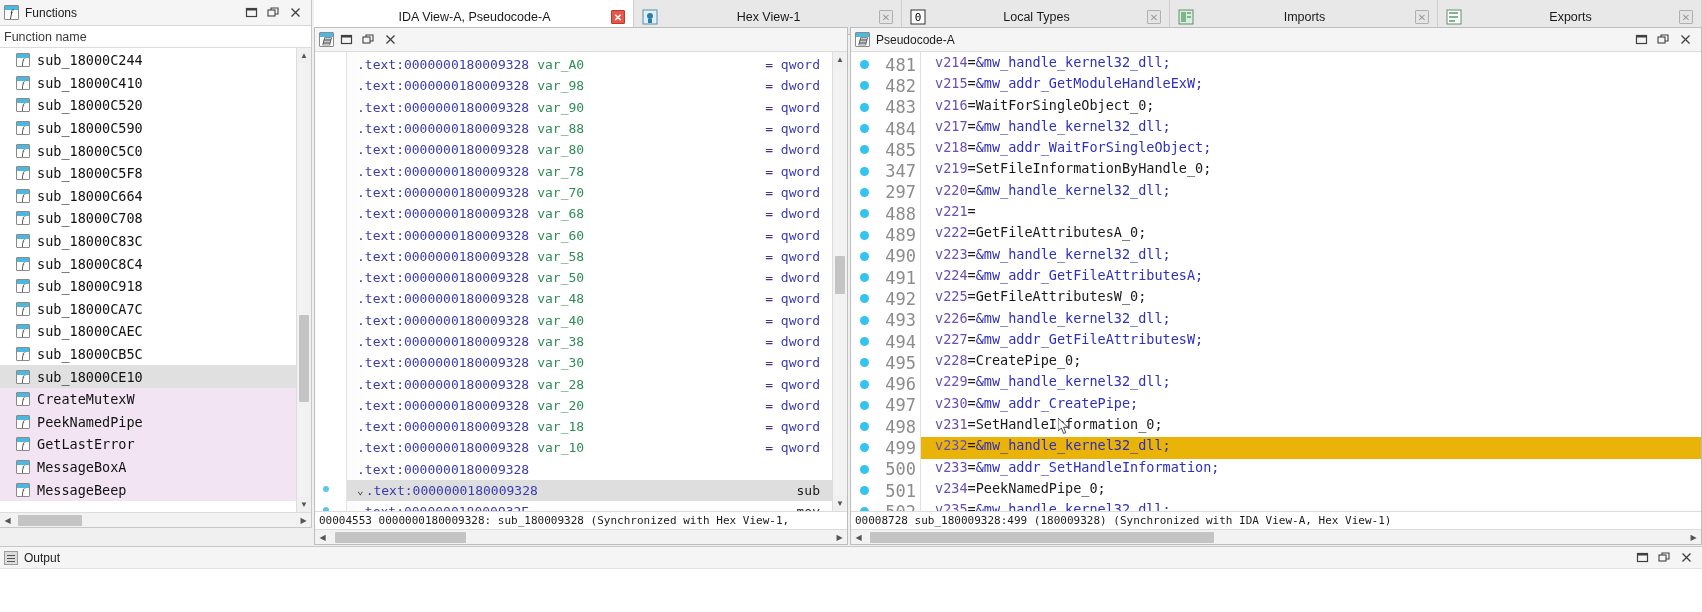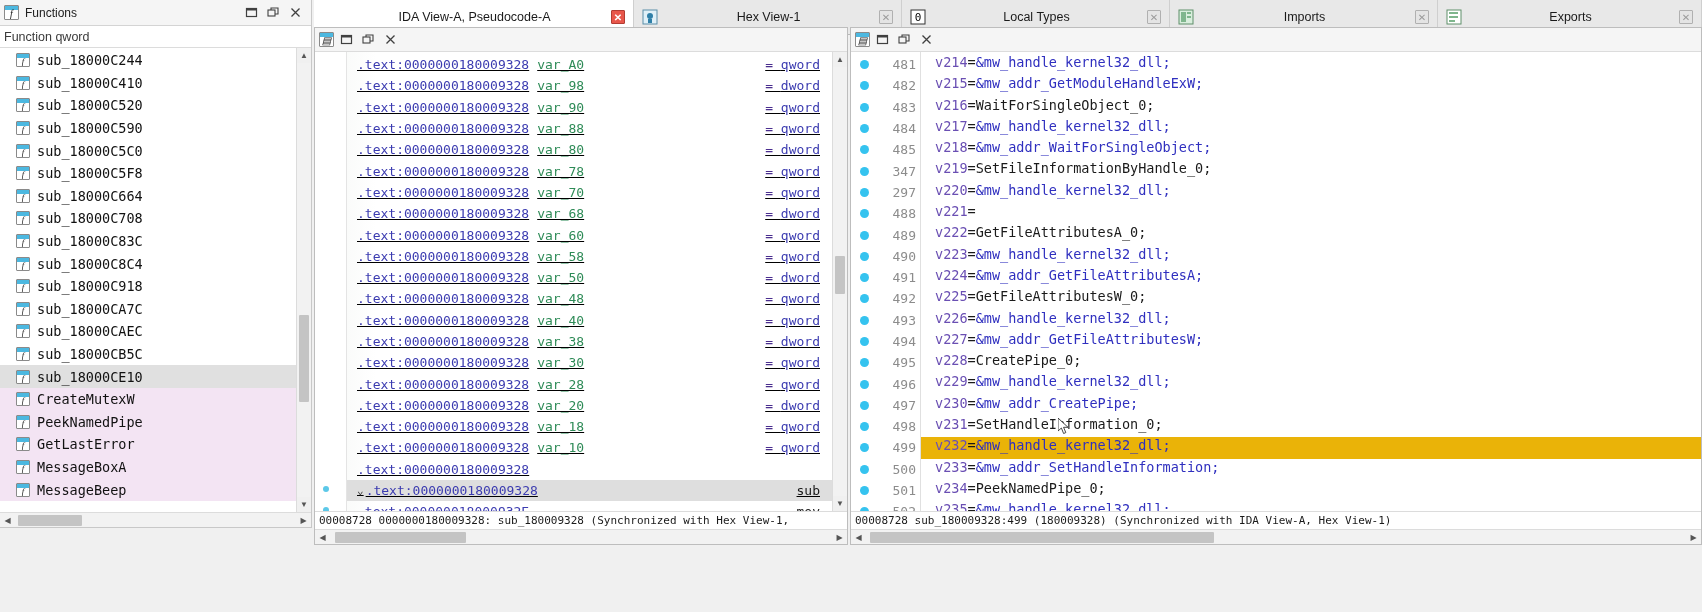--- a/index.html
+++ b/index.html
@@ -122,21 +122,20 @@
   }
   .panel-title { font-size: 12px; color: #1d1d1d; flex: 1; }
 
   .disasm-body { flex: 1; display: flex; overflow: hidden; background: #ffffff; }
   .gutter { width: 22px; background: #ffffff; flex: none; position: relative; }
   .arrowcol { width: 10px; background: #ffffff; flex: none; border-right: 1px solid #e4e4e4; }
   .disasm-lines {
     flex: 1; overflow: hidden; padding-top: 2px;
     font-family: "DejaVu Sans Mono", monospace; font-size: 13px;
     background: linear-gradient(to right, #fafbfa 0%, #ffffff 6%, #ffffff 100%);
-    text-decoration: underline;
   }
   .dline {
     height: 21.3px; display: flex; align-items: center; white-space: nowrap;
     padding-left: 10px;
   }
   .dline.sel { background: #dedede; }
   .seg { color: #3b3bb0; }
   .varname { color: #2e8b57; margin-left: 8px; }
   .eqcol { margin-left: auto; padding-right: 12px; color: #4a2e8f; }
   .kw { color: #3b3bb0; }
@@ -160,21 +159,21 @@
     background: #ffffff; border: 1px solid #bdbdbd;
     display: flex; flex-direction: column;
   }
   .pseudo-body { flex: 1; display: flex; overflow: hidden; }
   .pc-dots { width: 26px; flex: none; background: #ffffff; padding-top: 2px; }
   .pc-dotrow { height: 21.3px; display: flex; align-items: center; justify-content: center; }
   .pc-dot { width: 9px; height: 9px; border-radius: 50%; background: #35c3ef; }
   .pc-nums {
     width: 44px; flex: none; background: #ffffff; padding-top: 2px;
     border-right: 1px solid #e0e0e0;
-    font-family: "DejaVu Sans Mono", monospace; font-size: 13px; color: #8c8c8c;
+    font-family: "DejaVu Sans Mono", monospace; font-size: 17px; color: #8c8c8c;
   }
   .pc-numrow { height: 21.3px; display: flex; align-items: center; justify-content: flex-end; padding-right: 4px; }
   .pc-code {
     flex: 1; overflow: hidden; padding-top: 2px;
     font-family: "DejaVu Sans Mono", monospace; font-size: 13.5px;
   }
   .pc-line { height: 21.3px; display: flex; align-items: flex-start; padding-left: 14px; white-space: nowrap; }
   .pc-line.hl { background: #eab308; }
   .v-var { color: #6a4fb3; }
   .op { color: #1a1a1a; }
@@ -231,21 +230,21 @@
         </span>
         <span class="win-btn">
           <svg width="13" height="13" viewBox="0 0 13 13">
               <path d="M2.5 2.5 L10.5 10.5 M10.5 2.5 L2.5 10.5" stroke="#404040" stroke-width="1.3"></path>
             </svg>
         </span>
       </span>
     </div>
 
     <div class="fn-colhead">
-      <span>Function qword</span>
+      <span>Function name</span>
     </div>
 
     <div class="fn-listwrap">
       <div class="fn-list" id="fn-list">
           <div class="fn-row">
             <span class="ida-icon">
               <span>f</span>
             </span>
             <span>sub_18000C244</span>
           </div>
@@ -596,37 +595,38 @@
       <div class="vscroll">
         <div class="arrow">▲</div>
         <div class="track">
           <div class="thumb" style="top:44%;height:9%"></div>
         </div>
         <div class="arrow">▼</div>
       </div>
     </div>
 
     <div class="panel-status">
-      <span>00008728 0000000180009328: sub_180009328 (Synchronized with Hex View-1,</span>
+      <span>00004553 0000000180009328: sub_180009328 (Synchronized with Hex View-1,</span>
     </div>
 
     <div class="hscroll">
       <div class="arrow">◀</div>
       <div class="track">
         <div class="thumb" style="left:1%;width:26%"></div>
       </div>
       <div class="arrow">▶</div>
     </div>
   </div>
 
   <div class="pseudo">
     <div class="panel-titlebar">
       <span class="ida-icon">
           <span>▤</span>
         </span>
+      <span class="panel-title">Pseudocode-A</span>
       <span class="win-btns">
         <span class="win-btn">
           <svg width="13" height="13" viewBox="0 0 13 13">
               <rect x="1.5" y="2.5" width="10" height="8" fill="none" stroke="#404040" stroke-width="1.2"></rect>
               <rect x="1.5" y="2.5" width="10" height="2" fill="#404040"></rect>
             </svg>
         </span>
         <span class="win-btn">
           <svg width="13" height="13" viewBox="0 0 13 13">
               <rect x="1" y="4" width="7" height="6" fill="none" stroke="#404040" stroke-width="1.1"></rect>
@@ -853,20 +853,45 @@
 
     <div class="hscroll">
       <div class="arrow">◀</div>
       <div class="track">
         <div class="thumb" style="left:0.5%;width:42%"></div>
       </div>
       <div class="arrow">▶</div>
     </div>
   </div>
 
+  <div class="output-bar">
+    <div class="output-title">
+      <span class="out-icon"></span>
+      <span class="lbl">Output</span>
+      <span class="win-btns">
+        <span class="win-btn">
+          <svg width="13" height="13" viewBox="0 0 13 13">
+              <rect x="1.5" y="2.5" width="10" height="8" fill="none" stroke="#404040" stroke-width="1.2"></rect>
+              <rect x="1.5" y="2.5" width="10" height="2" fill="#404040"></rect>
+            </svg>
+        </span>
+        <span class="win-btn">
+          <svg width="13" height="13" viewBox="0 0 13 13">
+              <rect x="1" y="4" width="7" height="6" fill="none" stroke="#404040" stroke-width="1.1"></rect>
+              <path d="M4 4 V2 H11 V8 H8" fill="none" stroke="#404040" stroke-width="1.1"></path>
+            </svg>
+        </span>
+        <span class="win-btn">
+          <svg width="13" height="13" viewBox="0 0 13 13">
+              <path d="M2.5 2.5 L10.5 10.5 M10.5 2.5 L2.5 10.5" stroke="#404040" stroke-width="1.3"></path>
+            </svg>
+        </span>
+      </span>
+    </div>
+  </div>
 
   <div class="cursor-arrow" style="left:1058px;top:418px">
     <svg width="12" height="18" viewBox="0 0 12 18">
         <path d="M0 0 L0 13 L3.4 10 L5.6 15.5 L7.8 14.6 L5.6 9.3 L10 9.3 Z" fill="#ffffff" stroke="#333" stroke-width="0.9"></path>
       </svg>
   </div>
 
 </div>
 
 </body></html>

